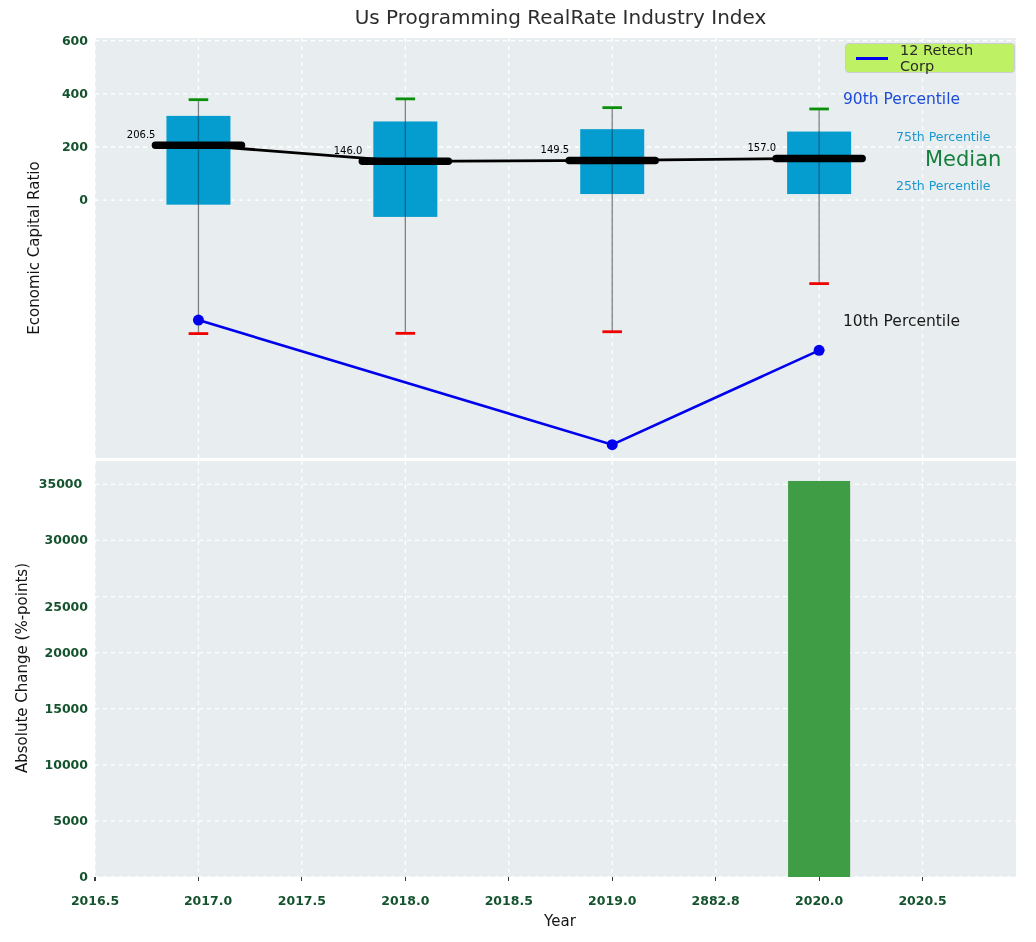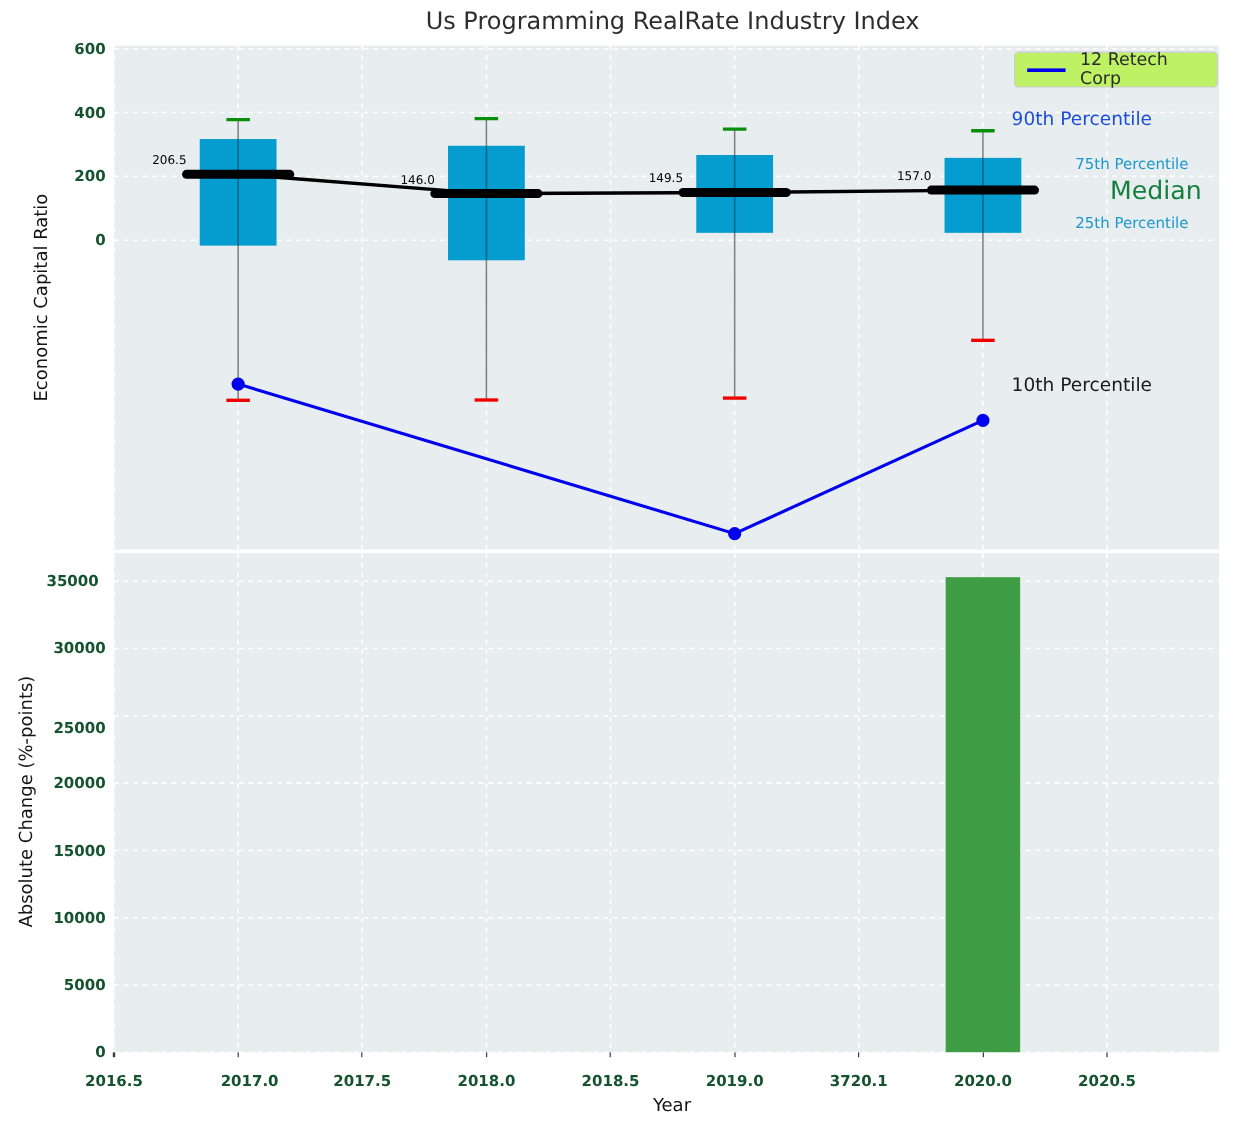--- a/index.html
+++ b/index.html
@@ -163,20 +163,20 @@
       <div class="tick xtick" style="left: 208px;">2017.0</div>
       <div class="xtickmark" style="left: 197.844px;"></div>
       <div class="tick xtick" style="left: 301.889px;">2017.5</div>
       <div class="xtickmark" style="left: 301.289px;"></div>
       <div class="tick xtick" style="left: 405.333px;">2018.0</div>
       <div class="xtickmark" style="left: 404.733px;"></div>
       <div class="tick xtick" style="left: 508.778px;">2018.5</div>
       <div class="xtickmark" style="left: 508.178px;"></div>
       <div class="tick xtick" style="left: 612.222px;">2019.0</div>
       <div class="xtickmark" style="left: 611.622px;"></div>
-      <div class="tick xtick" style="left: 715.667px;">3720.1</div>
+      <div class="tick xtick" style="left: 715.667px;">2882.8</div>
       <div class="xtickmark" style="left: 715.067px;"></div>
       <div class="tick xtick" style="left: 819.111px;">2020.0</div>
       <div class="xtickmark" style="left: 818.511px;"></div>
       <div class="tick xtick" style="left: 922.556px;">2020.5</div>
       <div class="xtickmark" style="left: 921.956px;"></div>
     </div>
 </div>
 
 </body></html>

